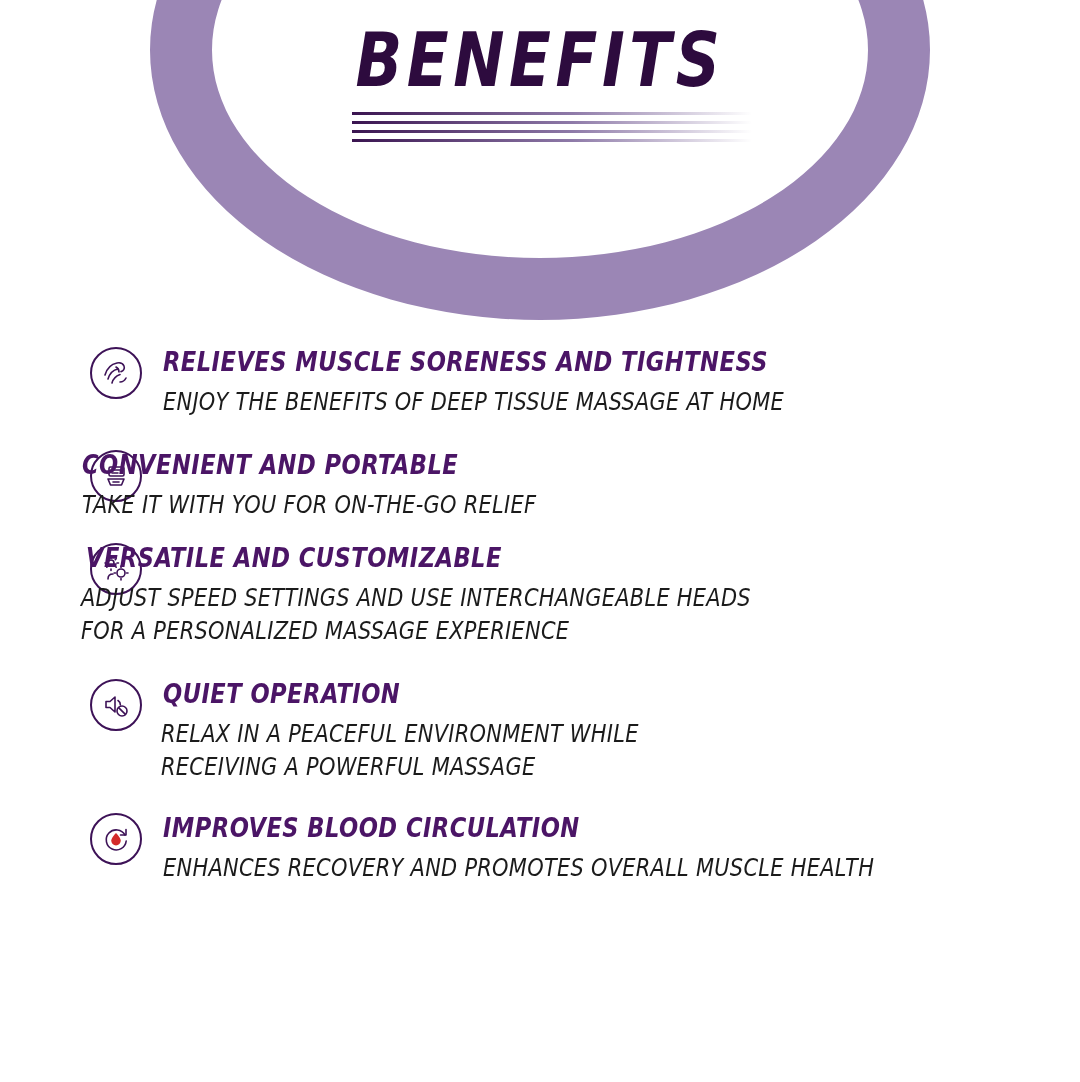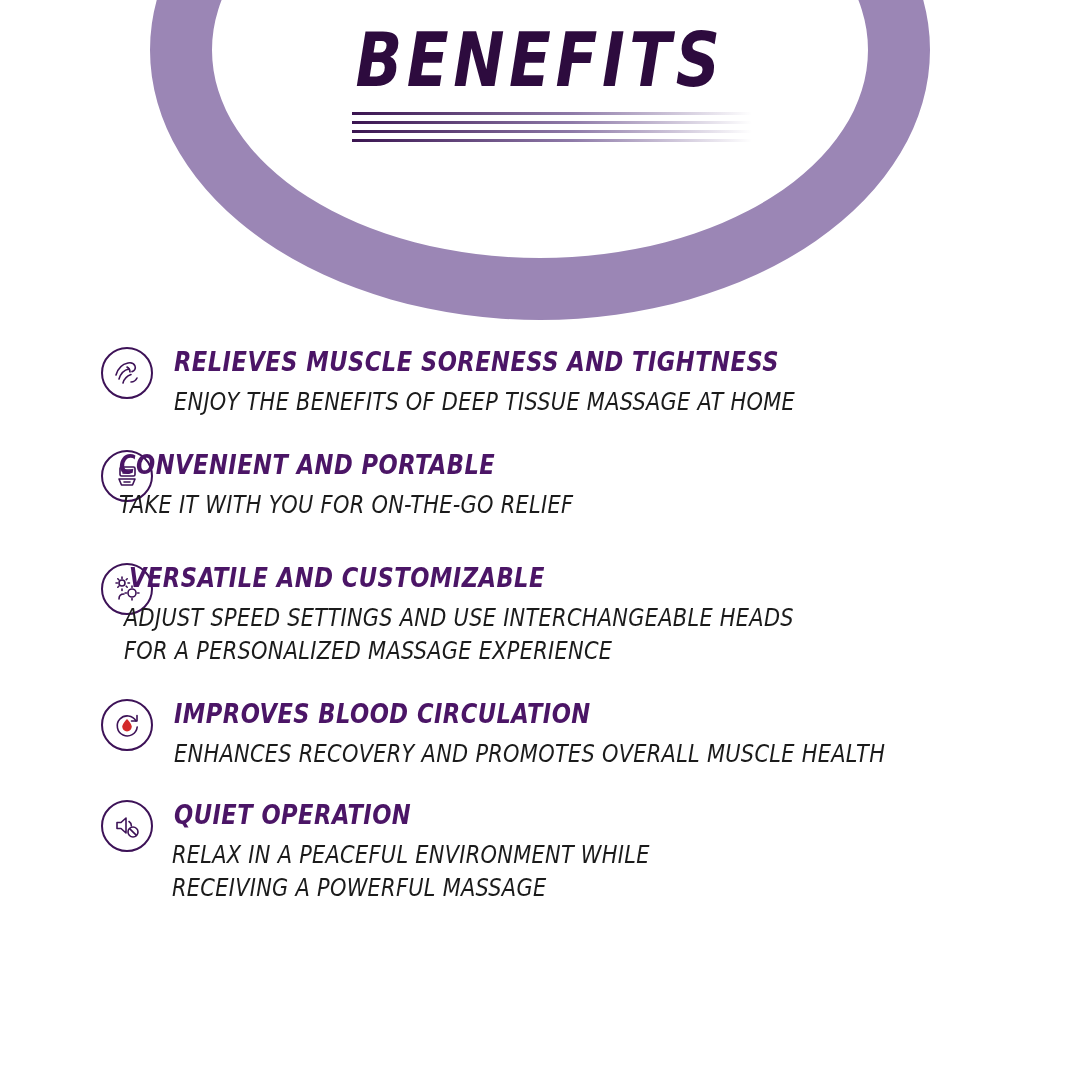--- a/index.html
+++ b/index.html
@@ -62,21 +62,21 @@
     background: linear-gradient(to right, #3a1450 0%, #8e7aa8 55%, #ffffff 100%);
   }
   .title-lines i:nth-child(1) { width: 400px; }
   .title-lines i:nth-child(2) { width: 400px; }
   .title-lines i:nth-child(3) { width: 400px; }
   .title-lines i:nth-child(4) { width: 400px; }
 
   
   .list {
     position: absolute;
-    left: 11px;
+    left: 0;
     top: 345px;
     width: 965px;
   }
   .item {
     position: relative;
     padding-left: 163px;
     margin-bottom: 28px;
     min-height: 60px;
   }
   .icon-wrap {
@@ -110,22 +110,22 @@
     font-style: italic;
     font-weight: 400;
     letter-spacing: 0.3px;
     color: #1b1b1b;
     transform: scaleX(0.93);
     transform-origin: left center;
     white-space: pre-line;
   }
   
   .item.i0 { margin-bottom: 30px; }
-  .item.i1 { padding-left: 108px; margin-bottom: 40px; }
-  .item.i2 { padding-left: 118px; margin-bottom: 30px; }
+  .item.i1 { padding-left: 82px; margin-bottom: 20px; }
+  .item.i2 { padding-left: 86px; margin-bottom: 30px; }
   .item.i3 { padding-left: 163px; margin-bottom: 28px; }
   .item.i4 { padding-left: 163px; }
   .item.i1 .item-title { margin-left: 0; }
   .item.i2 .item-title { margin-left: 0; }
   .item.i2 .item-desc { margin-left: -5px; }
   .item.i4 .item-title { margin-left: 0; }
   .item.i4 .item-desc { margin-left: -2px; }
 </style>
 </head>
 <body>
@@ -178,39 +178,39 @@
         <circle cx="21" cy="20" r="4"></circle>
         <path d="M21 14.5v-1.4M21 27v-1.4M15.5 20h-1.4M28 20h-1.4"></path>
         <path d="M8 26c0-3 2-5 5-5"></path>
       </svg>
     </span>
     <div class="item-title">VERSATILE AND CUSTOMIZABLE</div>
     <div class="item-desc">ADJUST SPEED SETTINGS AND USE INTERCHANGEABLE HEADS
 FOR A PERSONALIZED MASSAGE EXPERIENCE</div>
   </div>
 
-  <div class="item i3">
-    <span class="icon-wrap">
-      <svg width="32" height="32" viewBox="0 0 32 32" fill="none" stroke="#3d1257" stroke-width="1.6" stroke-linecap="round" stroke-linejoin="round">
-        <path d="M25 12a10 10 0 1 0 1.2 6"></path>
-        <path d="M26 6.5V12h-5.5"></path>
-        <path d="M16 11c2.6 3.2 4 5 4 6.6a4 4 0 0 1-8 0c0-1.6 1.4-3.4 4-6.6z" fill="#d32a2a" stroke="#d32a2a"></path>
-      </svg>
-    </span>
-    <div class="item-title">IMPROVES BLOOD CIRCULATION</div>
-    <div class="item-desc">ENHANCES RECOVERY AND PROMOTES OVERALL MUSCLE HEALTH</div>
-  </div>
-
   <div class="item i4">
     <span class="icon-wrap">
       <svg width="32" height="32" viewBox="0 0 32 32" fill="none" stroke="#3d1257" stroke-width="1.6" stroke-linecap="round" stroke-linejoin="round">
         <path d="M6 12.5h4l5-4.5v15l-5-4.5H6z"></path>
         <path d="M18 11.5c1.6 1 2.4 2.4 2.4 4.5"></path>
         <circle cx="22" cy="22" r="5"></circle>
         <path d="M18.6 18.6l6.8 6.8"></path>
       </svg>
     </span>
     <div class="item-title">QUIET OPERATION</div>
     <div class="item-desc">RELAX IN A PEACEFUL ENVIRONMENT WHILE
 RECEIVING A POWERFUL MASSAGE</div>
   </div>
 
+  <div class="item i3">
+    <span class="icon-wrap">
+      <svg width="32" height="32" viewBox="0 0 32 32" fill="none" stroke="#3d1257" stroke-width="1.6" stroke-linecap="round" stroke-linejoin="round">
+        <path d="M25 12a10 10 0 1 0 1.2 6"></path>
+        <path d="M26 6.5V12h-5.5"></path>
+        <path d="M16 11c2.6 3.2 4 5 4 6.6a4 4 0 0 1-8 0c0-1.6 1.4-3.4 4-6.6z" fill="#d32a2a" stroke="#d32a2a"></path>
+      </svg>
+    </span>
+    <div class="item-title">IMPROVES BLOOD CIRCULATION</div>
+    <div class="item-desc">ENHANCES RECOVERY AND PROMOTES OVERALL MUSCLE HEALTH</div>
+  </div>
+
 </div>
 
 </body></html>

